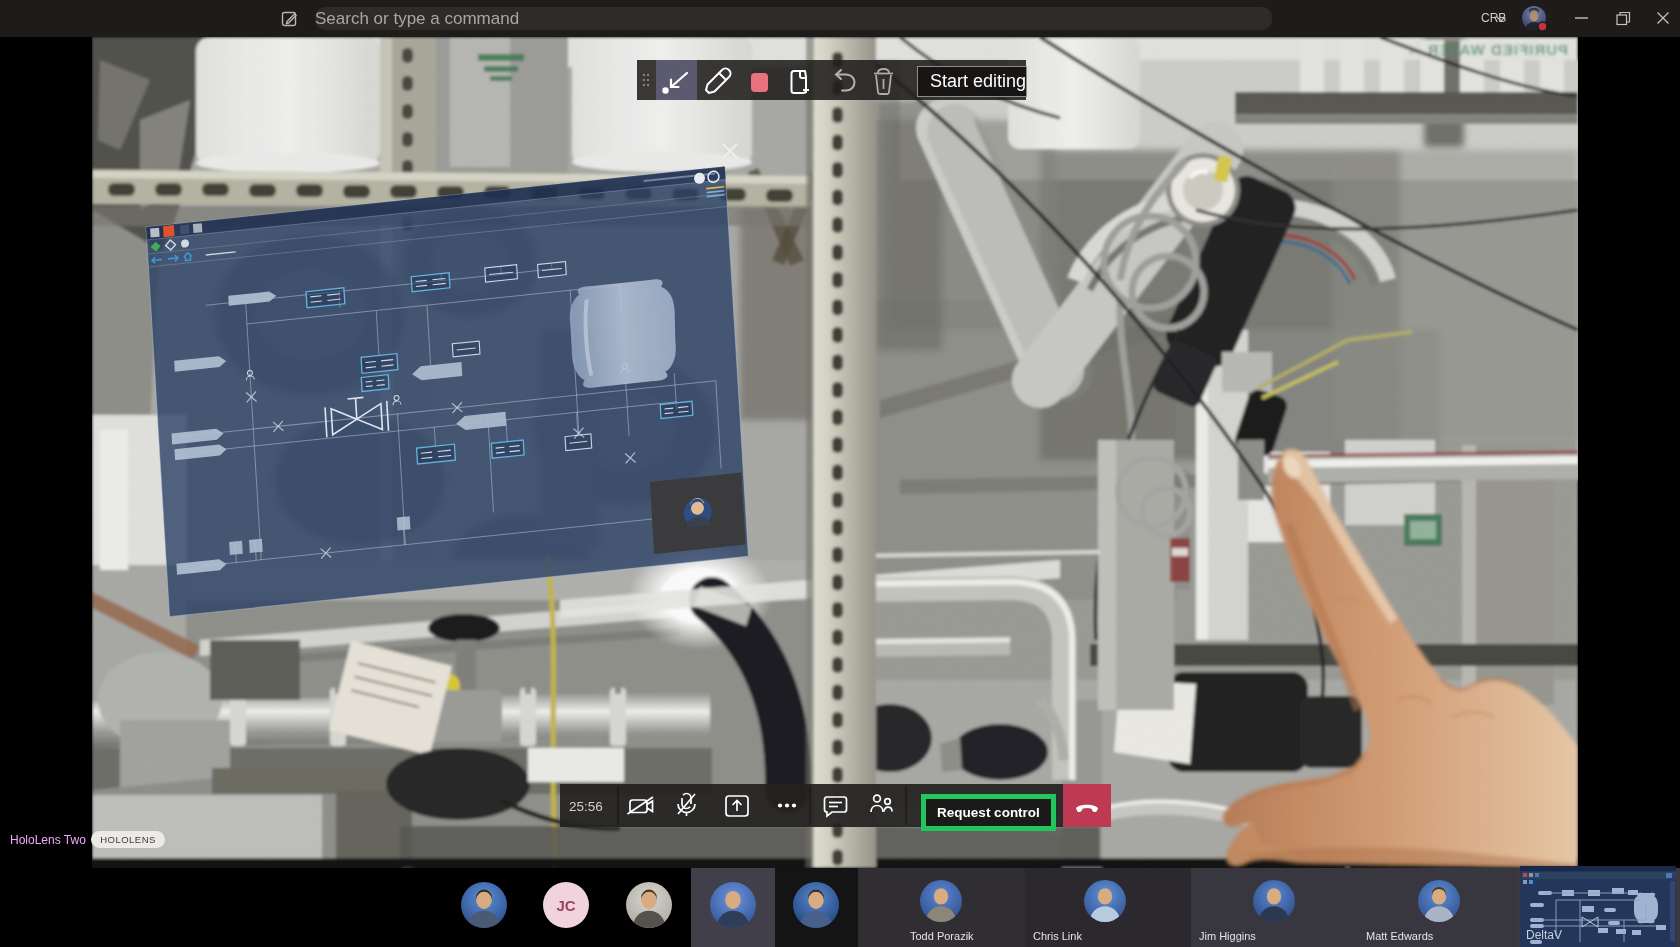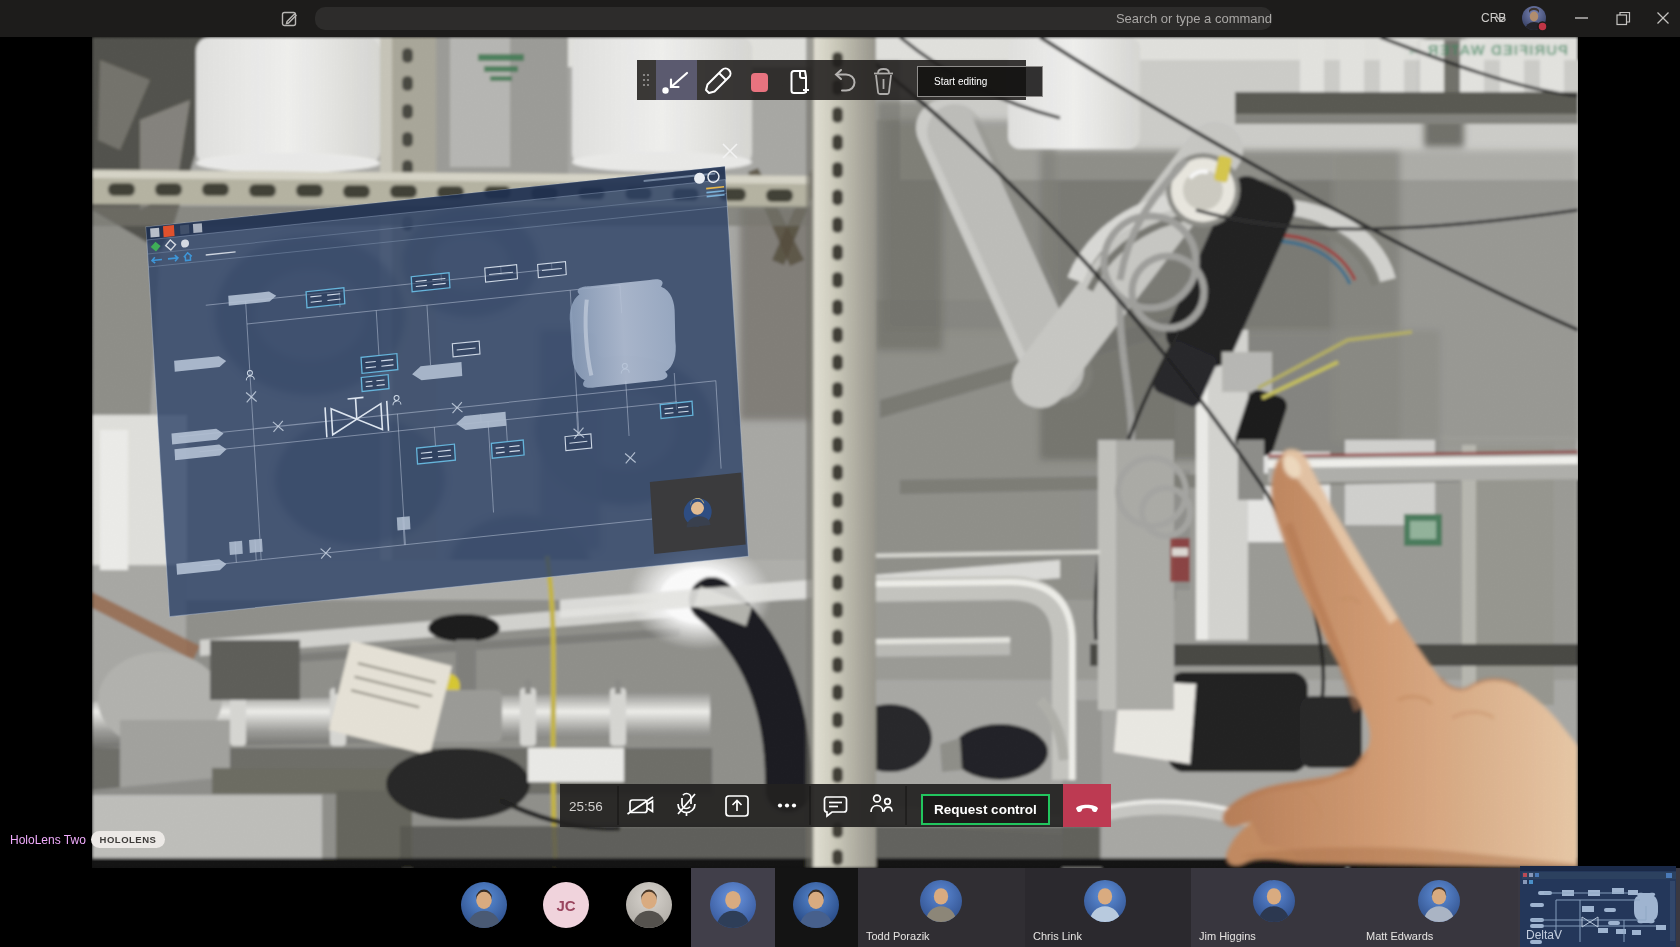--- a/index.html
+++ b/index.html
@@ -1,30 +1,30 @@
 <!DOCTYPE html>
 <html><head>
 <meta charset="utf-8">
 <style>
 html,body{margin:0;padding:0;background:#000;}
 #root{position:relative;width:1680px;height:947px;overflow:hidden;background:#000;font-family:"Liberation Sans",sans-serif;}
 #titlebar{position:absolute;left:0;top:0;width:1680px;height:37px;background:#1d1c1b;}
-#searchbox{position:absolute;left:315px;top:7px;width:957px;height:23px;background:#2d2c2b;border-radius:10px;color:#a9a7a5;font-size:13px;text-align:right;line-height:23px;}
+#searchbox{position:absolute;left:315px;top:7px;width:957px;height:23px;background:#2d2c2b;border-radius:10px;color:#a9a7a5;font-size:17px;text-align:left;line-height:23px;}
 .tbtxt{position:absolute;color:#cfcdcb;font-size:12px;margin-left:12px;}
 #photo{position:absolute;left:0;top:37px;}
 .uibar{position:absolute;background:rgba(32,30,28,0.88);}
 #anno{left:637px;top:60px;width:389px;height:40px;}
 #callbar{left:560px;top:784px;width:551px;height:43px;background:rgba(36,34,33,0.93);}
 #hangup{position:absolute;left:1063px;top:784px;width:48px;height:43px;background:#bd3a52;}
-#startedit{position:absolute;left:917px;top:66px;width:108px;height:29px;background:rgba(18,17,16,0.85);border:1px solid #8f8d8b;color:#fff;font-size:10px;text-align:left;line-height:29px;padding-left:16px;}
-#reqctl{position:absolute;left:921px;top:794px;width:125px;height:27px;background:rgba(25,24,23,0.9);border:2px solid #22c55e;color:#fff;font-size:13.5px;font-weight:bold;text-align:center;line-height:27px;}
+#startedit{position:absolute;left:917px;top:66px;width:108px;height:29px;background:rgba(18,17,16,0.85);border:1px solid #8f8d8b;color:#fff;font-size:18px;text-align:right;line-height:29px;}
+#reqctl{position:absolute;left:921px;top:794px;width:125px;height:27px;background:rgba(25,24,23,0.9);border:5px solid #22c55e;color:#fff;font-size:13.5px;font-weight:bold;text-align:center;line-height:27px;}
 #bottomstrip{position:absolute;left:0;top:868px;width:1680px;height:79px;background:#000;}
 .tile{position:absolute;top:868px;height:79px;}
 #holotext{position:absolute;left:10px;top:833px;color:#f0abfc;font-size:12px;}
-#holopill{position:absolute;left:91px;top:831px;width:74px;height:17px;background:#ece9e6;border-radius:9px;color:#3d3b39;font-size:9.5px;font-weight:bold;text-align:center;line-height:17px;letter-spacing:0.5px;}
+#holopill{position:absolute;left:91px;top:831px;width:74px;height:17px;background:#ece9e6;border-radius:9px;color:#3d3b39;font-size:9.5px;font-weight:normal;text-align:center;line-height:17px;letter-spacing:0.5px;}
 #closex{position:absolute;left:719px;top:140px;width:22px;height:22px;}
 </style>
 </head>
 <body>
 <div id="root">
 <svg id="photo" width="1680" height="831" viewBox="0 37 1680 831" xmlns="http://www.w3.org/2000/svg">
 <defs>
 <filter id="soft" x="-5%" y="-5%" width="110%" height="110%">
           <feGaussianBlur stdDeviation="1.4"></feGaussianBlur>
         </filter>
@@ -704,21 +704,21 @@
       <circle cx="1439" cy="901" r="21" fill="url(#g1439901)"></circle>
       <clipPath id="c1439901">
         <circle cx="1439" cy="901" r="21"></circle>
       </clipPath>
       <g clip-path="url(#c1439901)">
         <ellipse cx="1439" cy="896.38" rx="7.140000000000001" ry="8.211" fill="#d9ab80"></ellipse>
         <path d="M1431.86,896.38 a7.140000000000001,7.497000000000001 0 0 1 14.280000000000001,0 l0,-2.2848 a7.140000000000001,7.140000000000001 0 0 0 -14.280000000000001,0 Z" fill="#4a3626"></path>
         <path d="M1423.88,922 a15.12,15.75 0 0 1 30.24,0 Z" fill="#aab4c4"></path>
       </g>
     </svg>
-<div style="position:absolute;left:866px;top:930px;color:#e6e4e2;font-size:11px;">Todd Porazik</div>
+<div style="position:absolute;left:910px;top:930px;color:#e6e4e2;font-size:11px;">Todd Porazik</div>
 <div style="position:absolute;left:1033px;top:930px;color:#e6e4e2;font-size:11px;">Chris Link</div>
 <div style="position:absolute;left:1199px;top:930px;color:#e6e4e2;font-size:11px;">Jim Higgins</div>
 <div style="position:absolute;left:1366px;top:930px;color:#e6e4e2;font-size:11px;text-align:right;">Matt Edwards</div>
 <svg style="position:absolute;left:1520px;top:866px;" width="156" height="81" viewBox="0 0 156 81">
       <rect x="0" y="0" width="156" height="81" fill="#24375a"></rect>
       <rect x="0" y="0" width="156" height="5" fill="#1a2947"></rect>
       <rect x="2" y="6" width="154" height="7" fill="#2c415f"></rect>
       <g>
         <rect x="3" y="7" width="4" height="4" fill="#b84a56"></rect>
         <rect x="9" y="7" width="4" height="4" fill="#8898b8"></rect>

